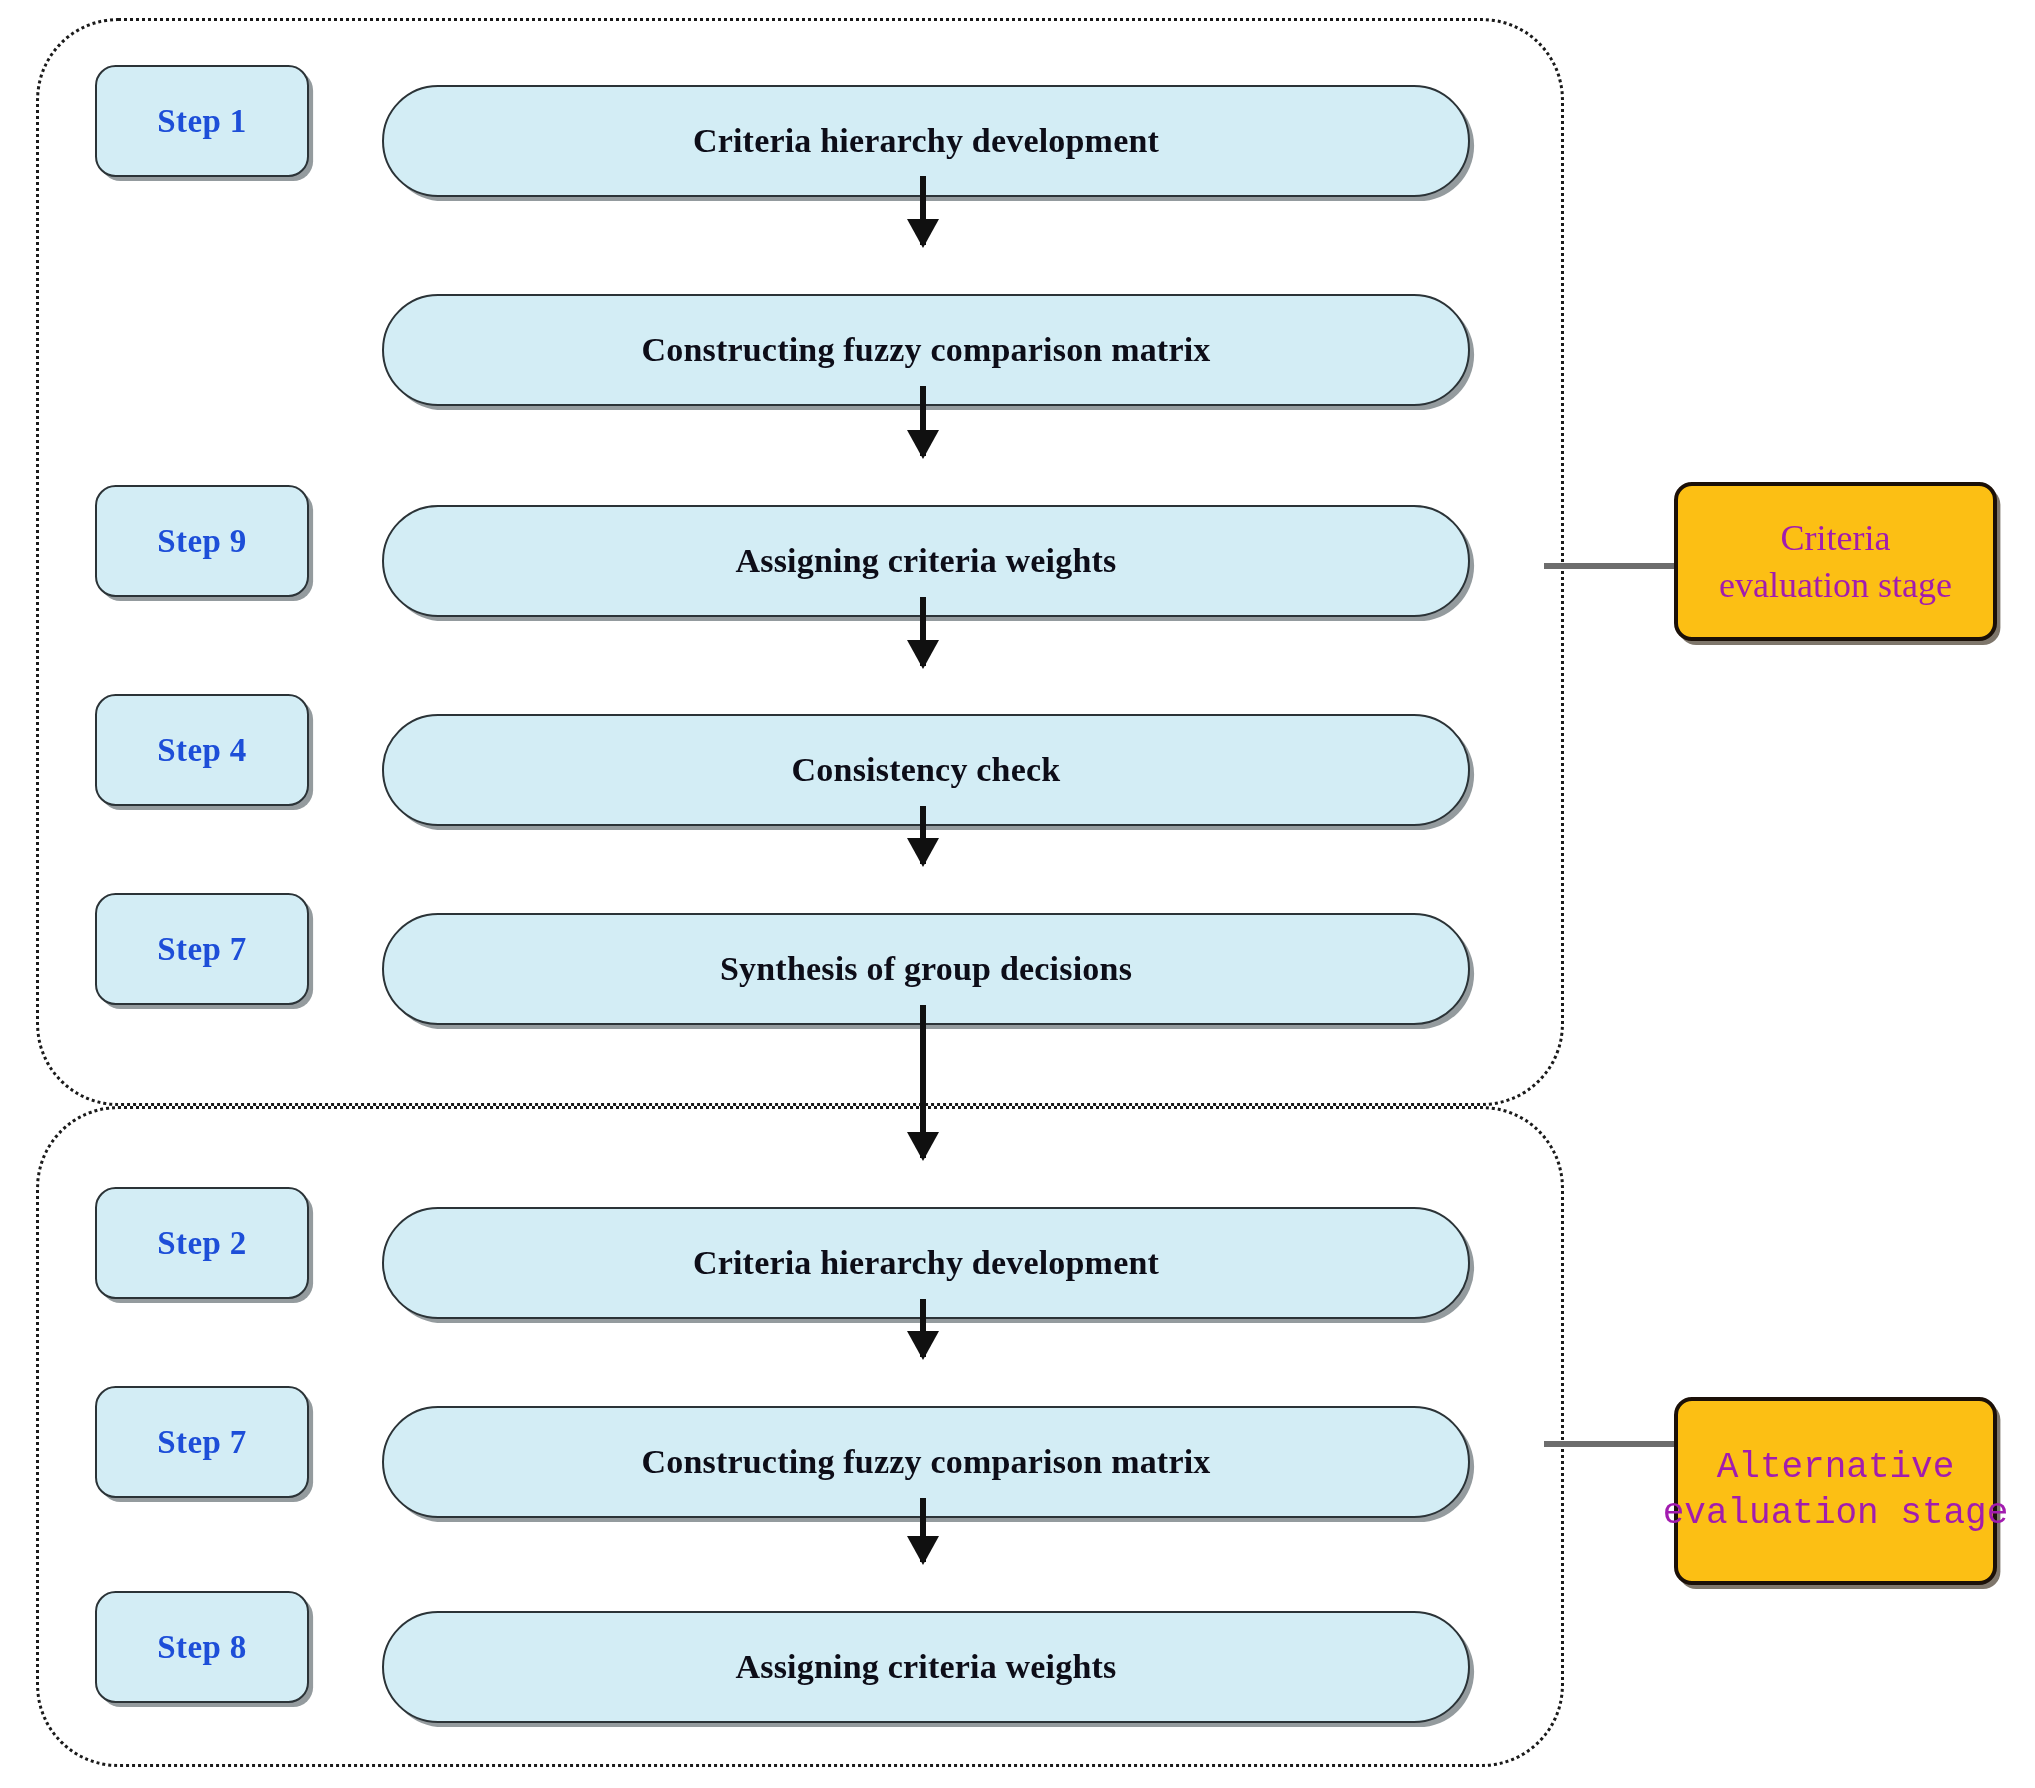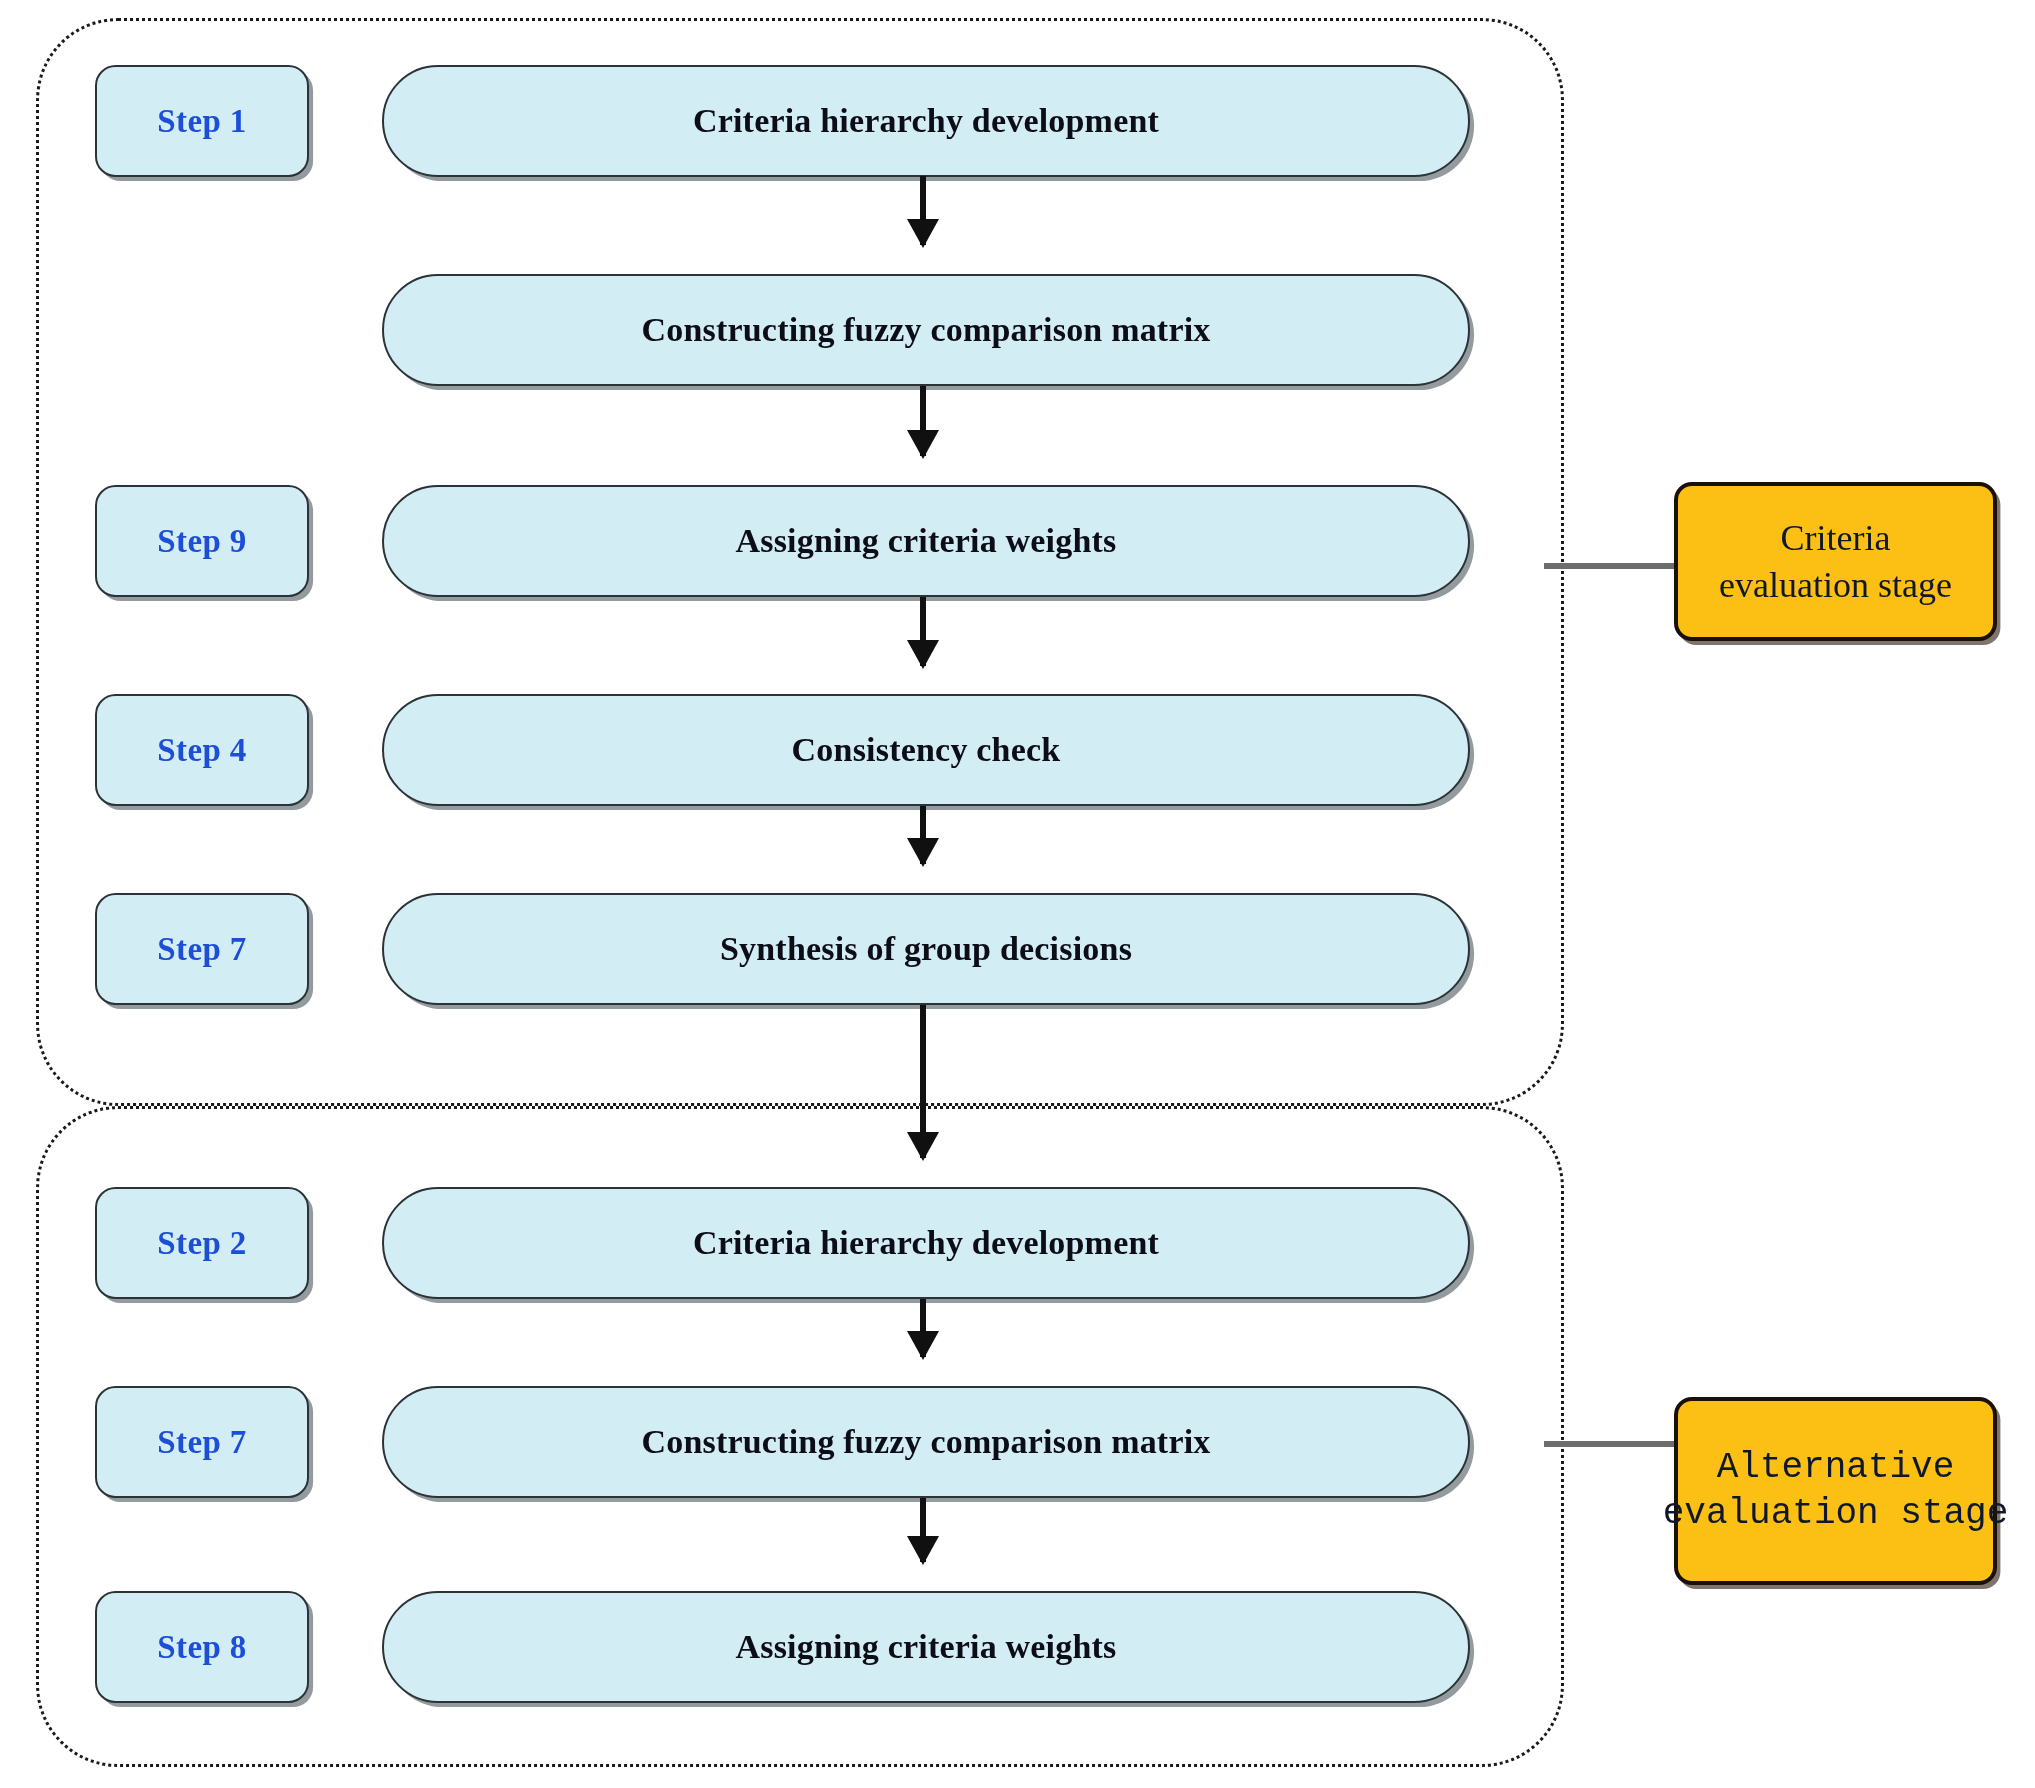--- a/index.html
+++ b/index.html
@@ -70,20 +70,21 @@
     width: 1088px;
     height: 112px;
     background: #d3edf5;
     border: 2.7px solid #2b3337;
     border-radius: 62px;
     box-sizing: border-box;
     display: flex;
     align-items: center;
     justify-content: center;
     box-shadow: 4.8px 4.8px 0 -0.7px rgba(60,72,78,0.55);
+    margin-top: 20px;
   }
   .process-pill .pill-label {
     font-size: 34px;
     font-weight: bold;
     color: #0d0d18;
     white-space: nowrap;
     letter-spacing: 0.2px;
   }
 
   
@@ -116,21 +117,21 @@
     box-sizing: border-box;
     display: flex;
     flex-direction: column;
     align-items: center;
     justify-content: center;
     padding: 12.4px 9.6px;
     box-shadow: 4.1px 4.8px 0 -0.7px rgba(40,26,8,0.6);
   }
   .stage-box .stage-line {
     font-size: 36px;
-    color: #0f172a;
+    color: #a21caf;
     line-height: 1.28;
     text-align: right;
     white-space: nowrap;
   }
   #stage-box-criteria {
     left: 1674px;
     top: 482px;
     height: 159px;
   }
   #stage-box-alternative {

